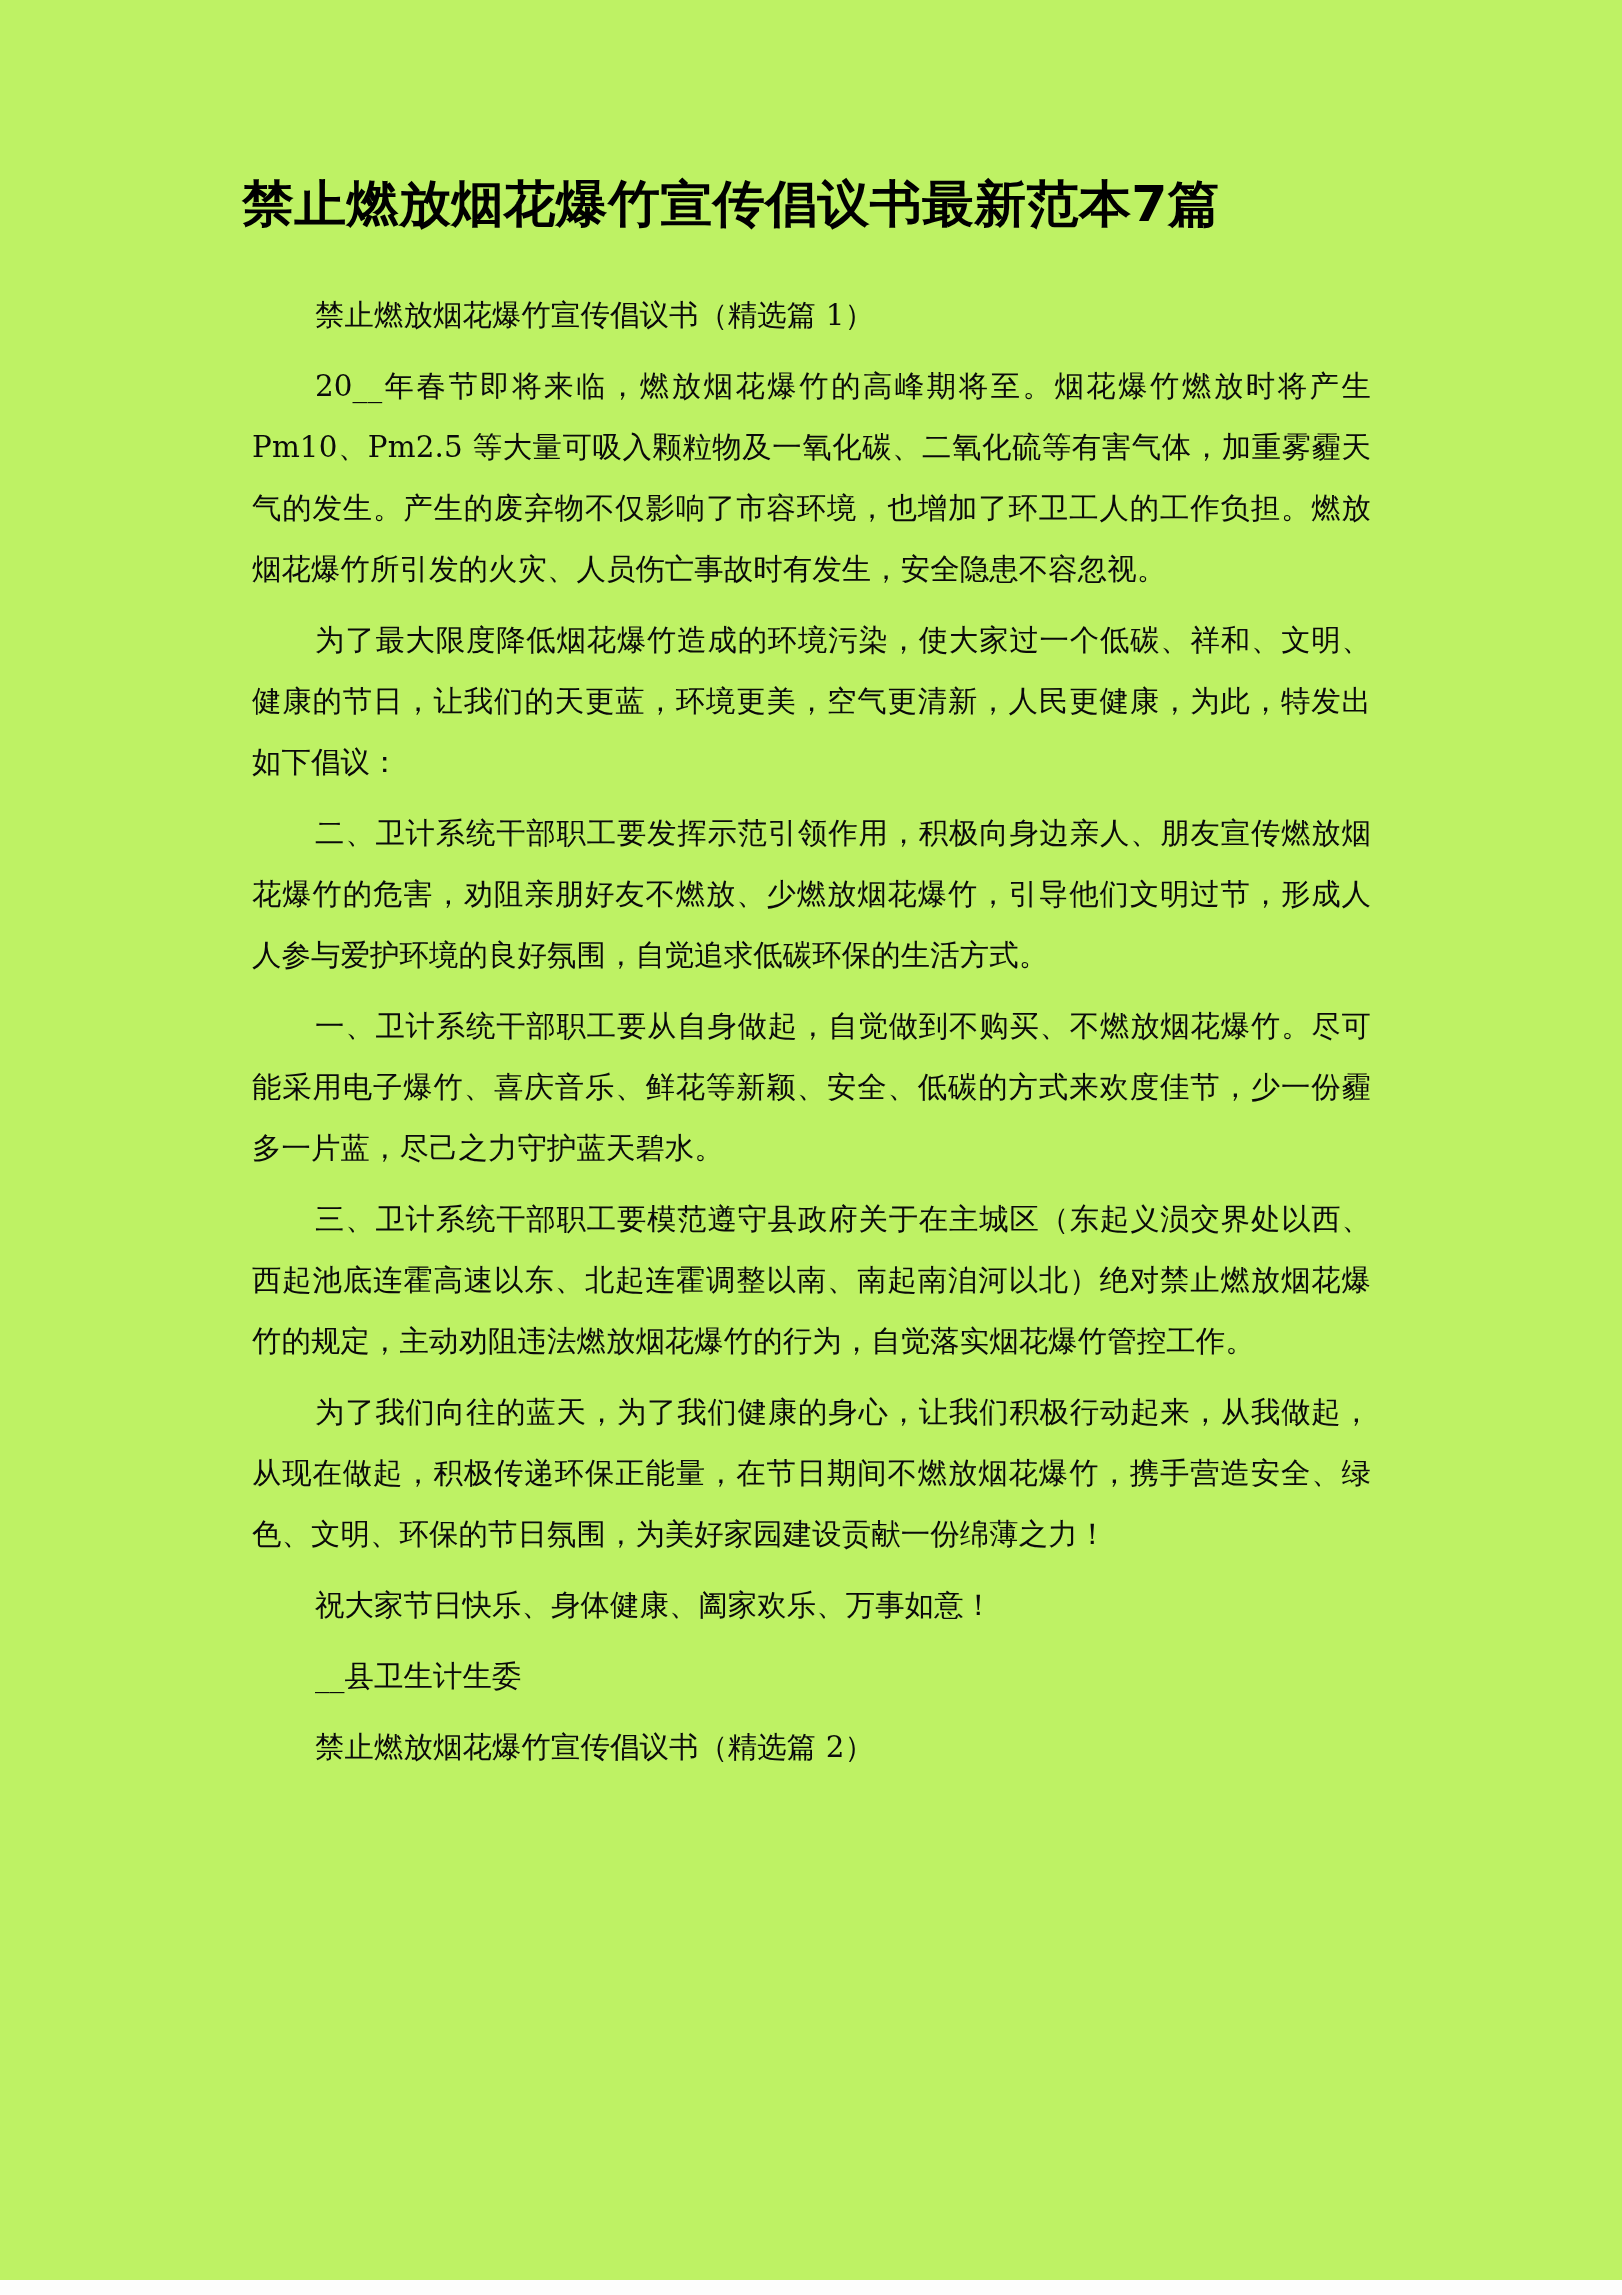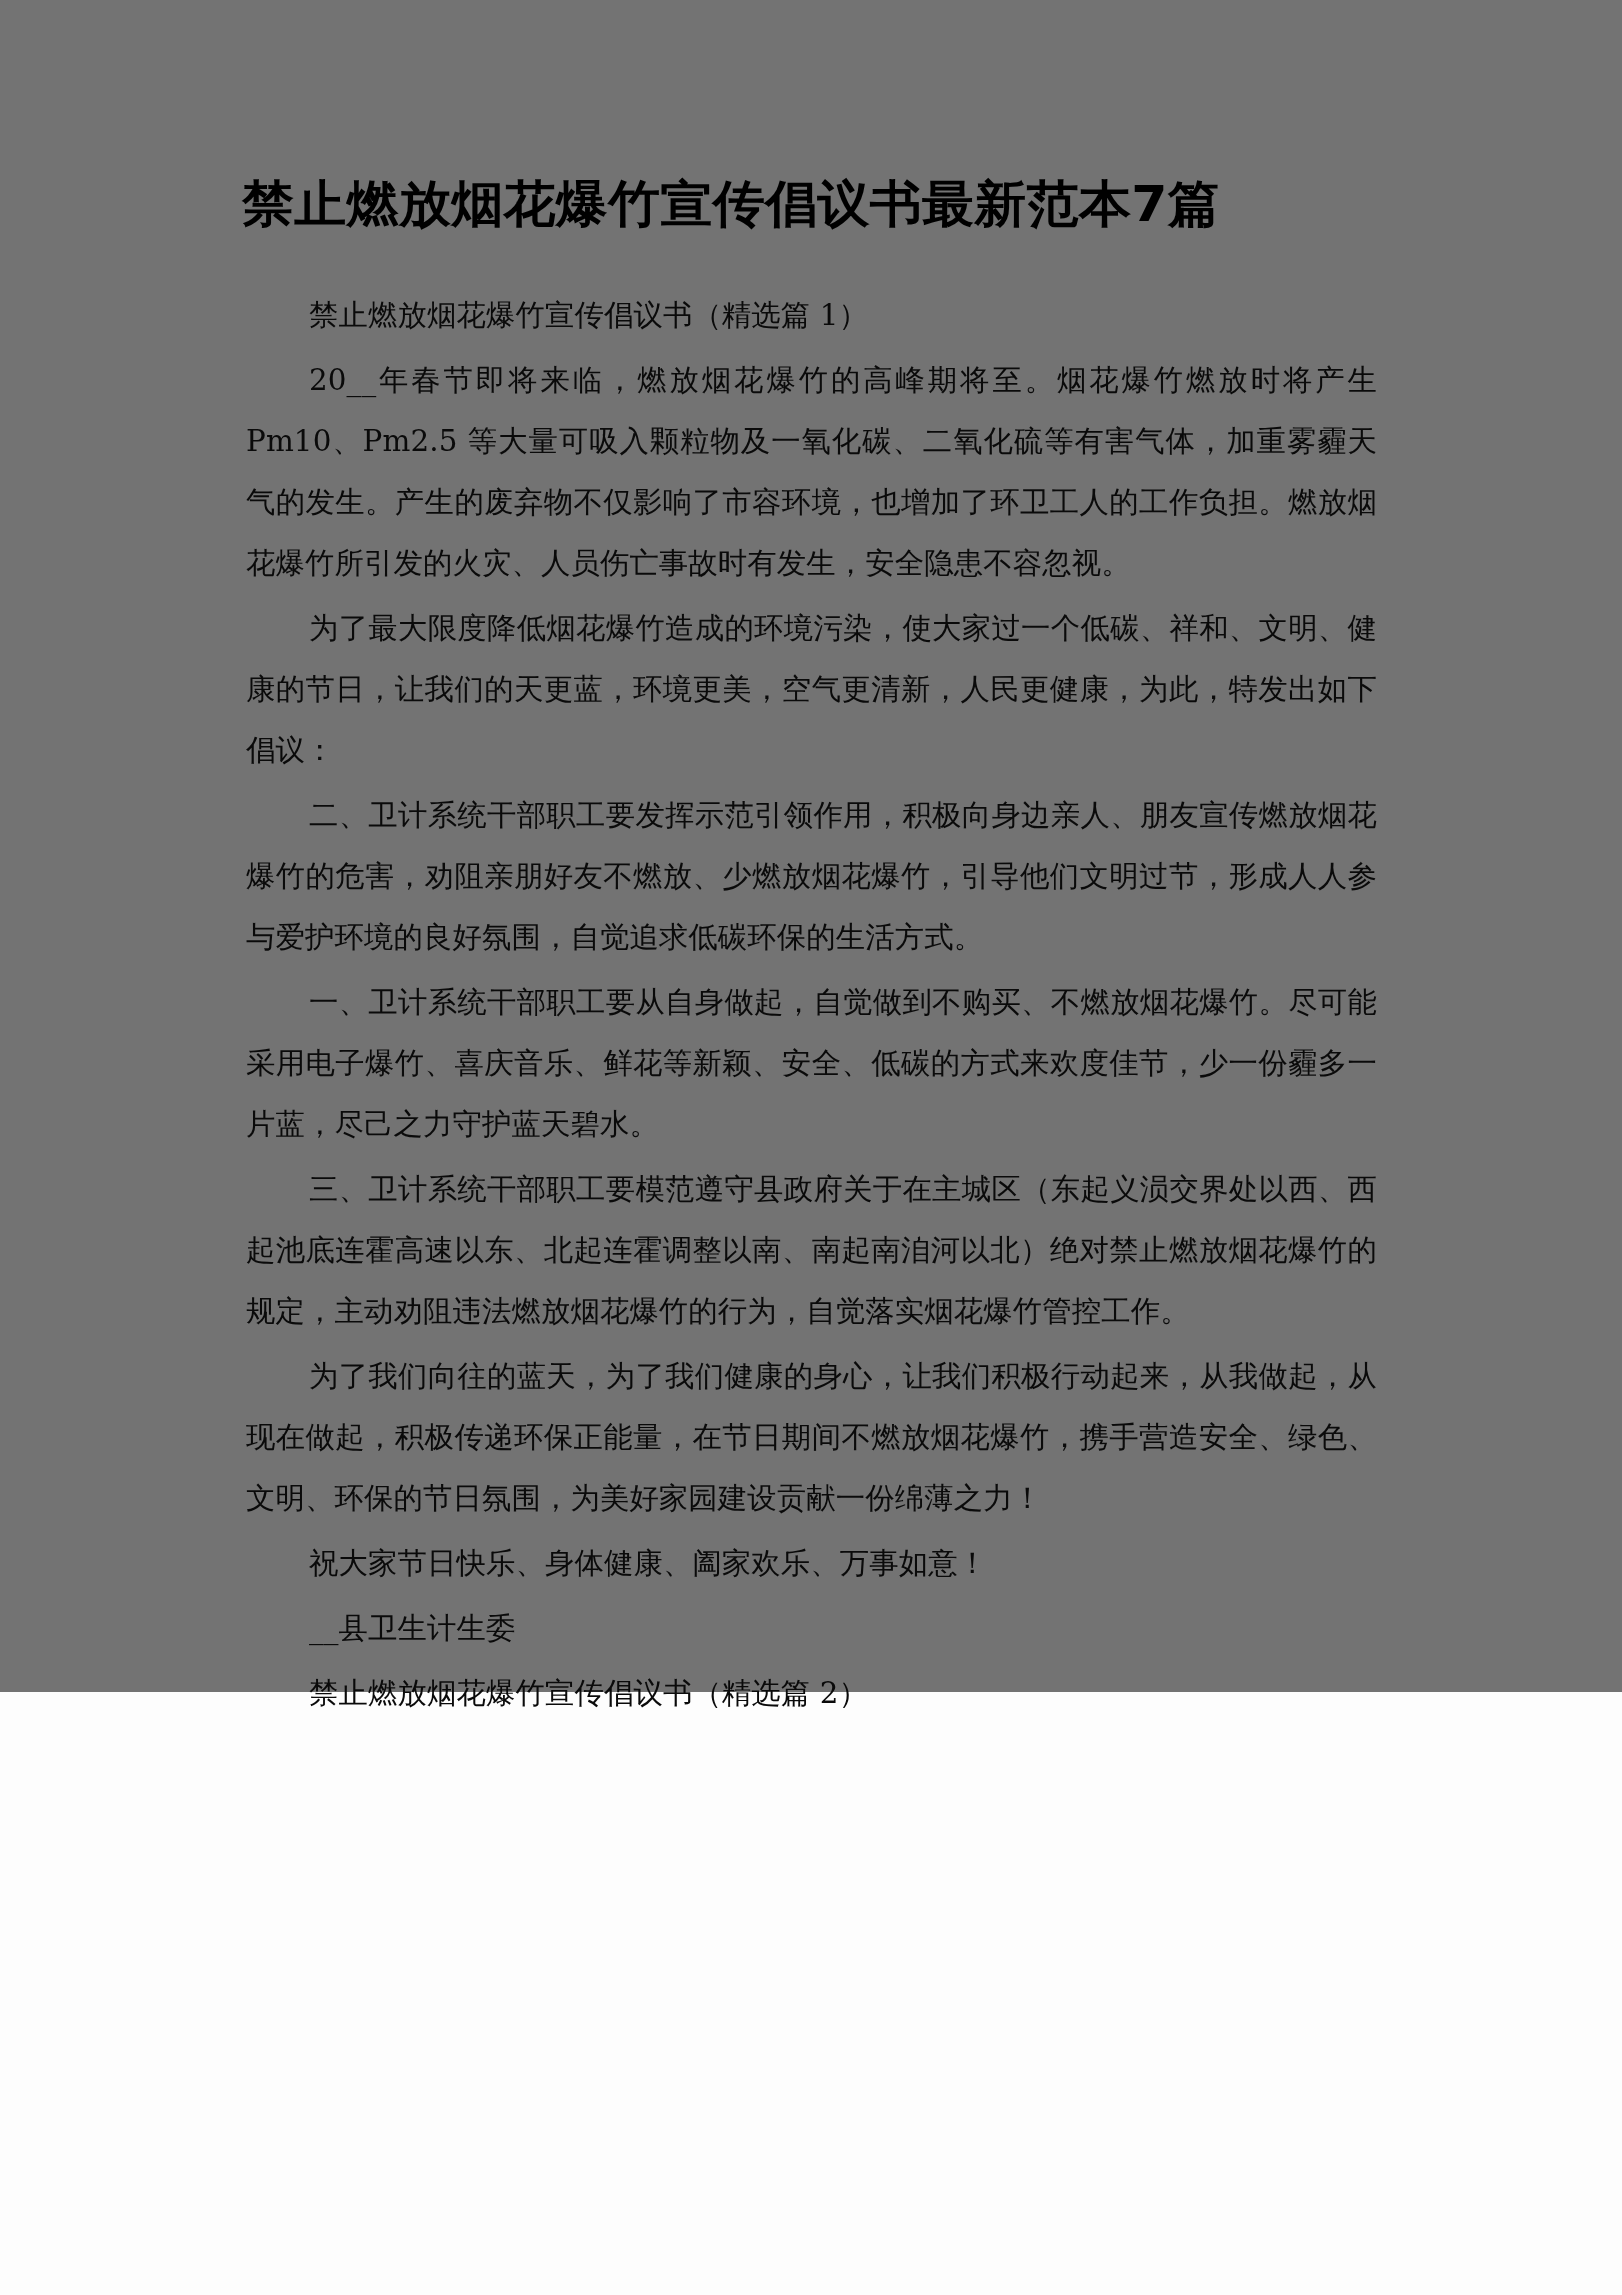--- a/index.html
+++ b/index.html
@@ -11,22 +11,22 @@
     height: 2295px;
     background: #fdfdfd;
     font-family: "DejaVu Serif", "Liberation Serif", serif;
     color: #0a0a0a;
     overflow: hidden;
   }
 
   .page {
     position: relative;
     width: 1623px;
-    height: 1692px;
-    background: #737373;
+    height: 2280px;
+    background: #bef264;
     box-sizing: border-box;
     padding: 0 242px 0 242px;
   }
 
   .doc-title {
     margin: 0;
     padding-top: 175px;
     font-size: 50px;
     font-weight: 700;
     line-height: 1.18;
@@ -42,21 +42,21 @@
   .body-block {
     margin-top: 51px;
     font-size: 29.4px;
     line-height: 61px;
     text-align: justify;
     text-justify: inter-ideograph;
     letter-spacing: 0.1px;
   }
 
   .para {
-    margin: 4px;
+    margin: 10px;
     text-align: justify;
     text-justify: inter-ideograph;
   }
 
   
   .indent {
     text-indent: 63px;
   }
 
   

